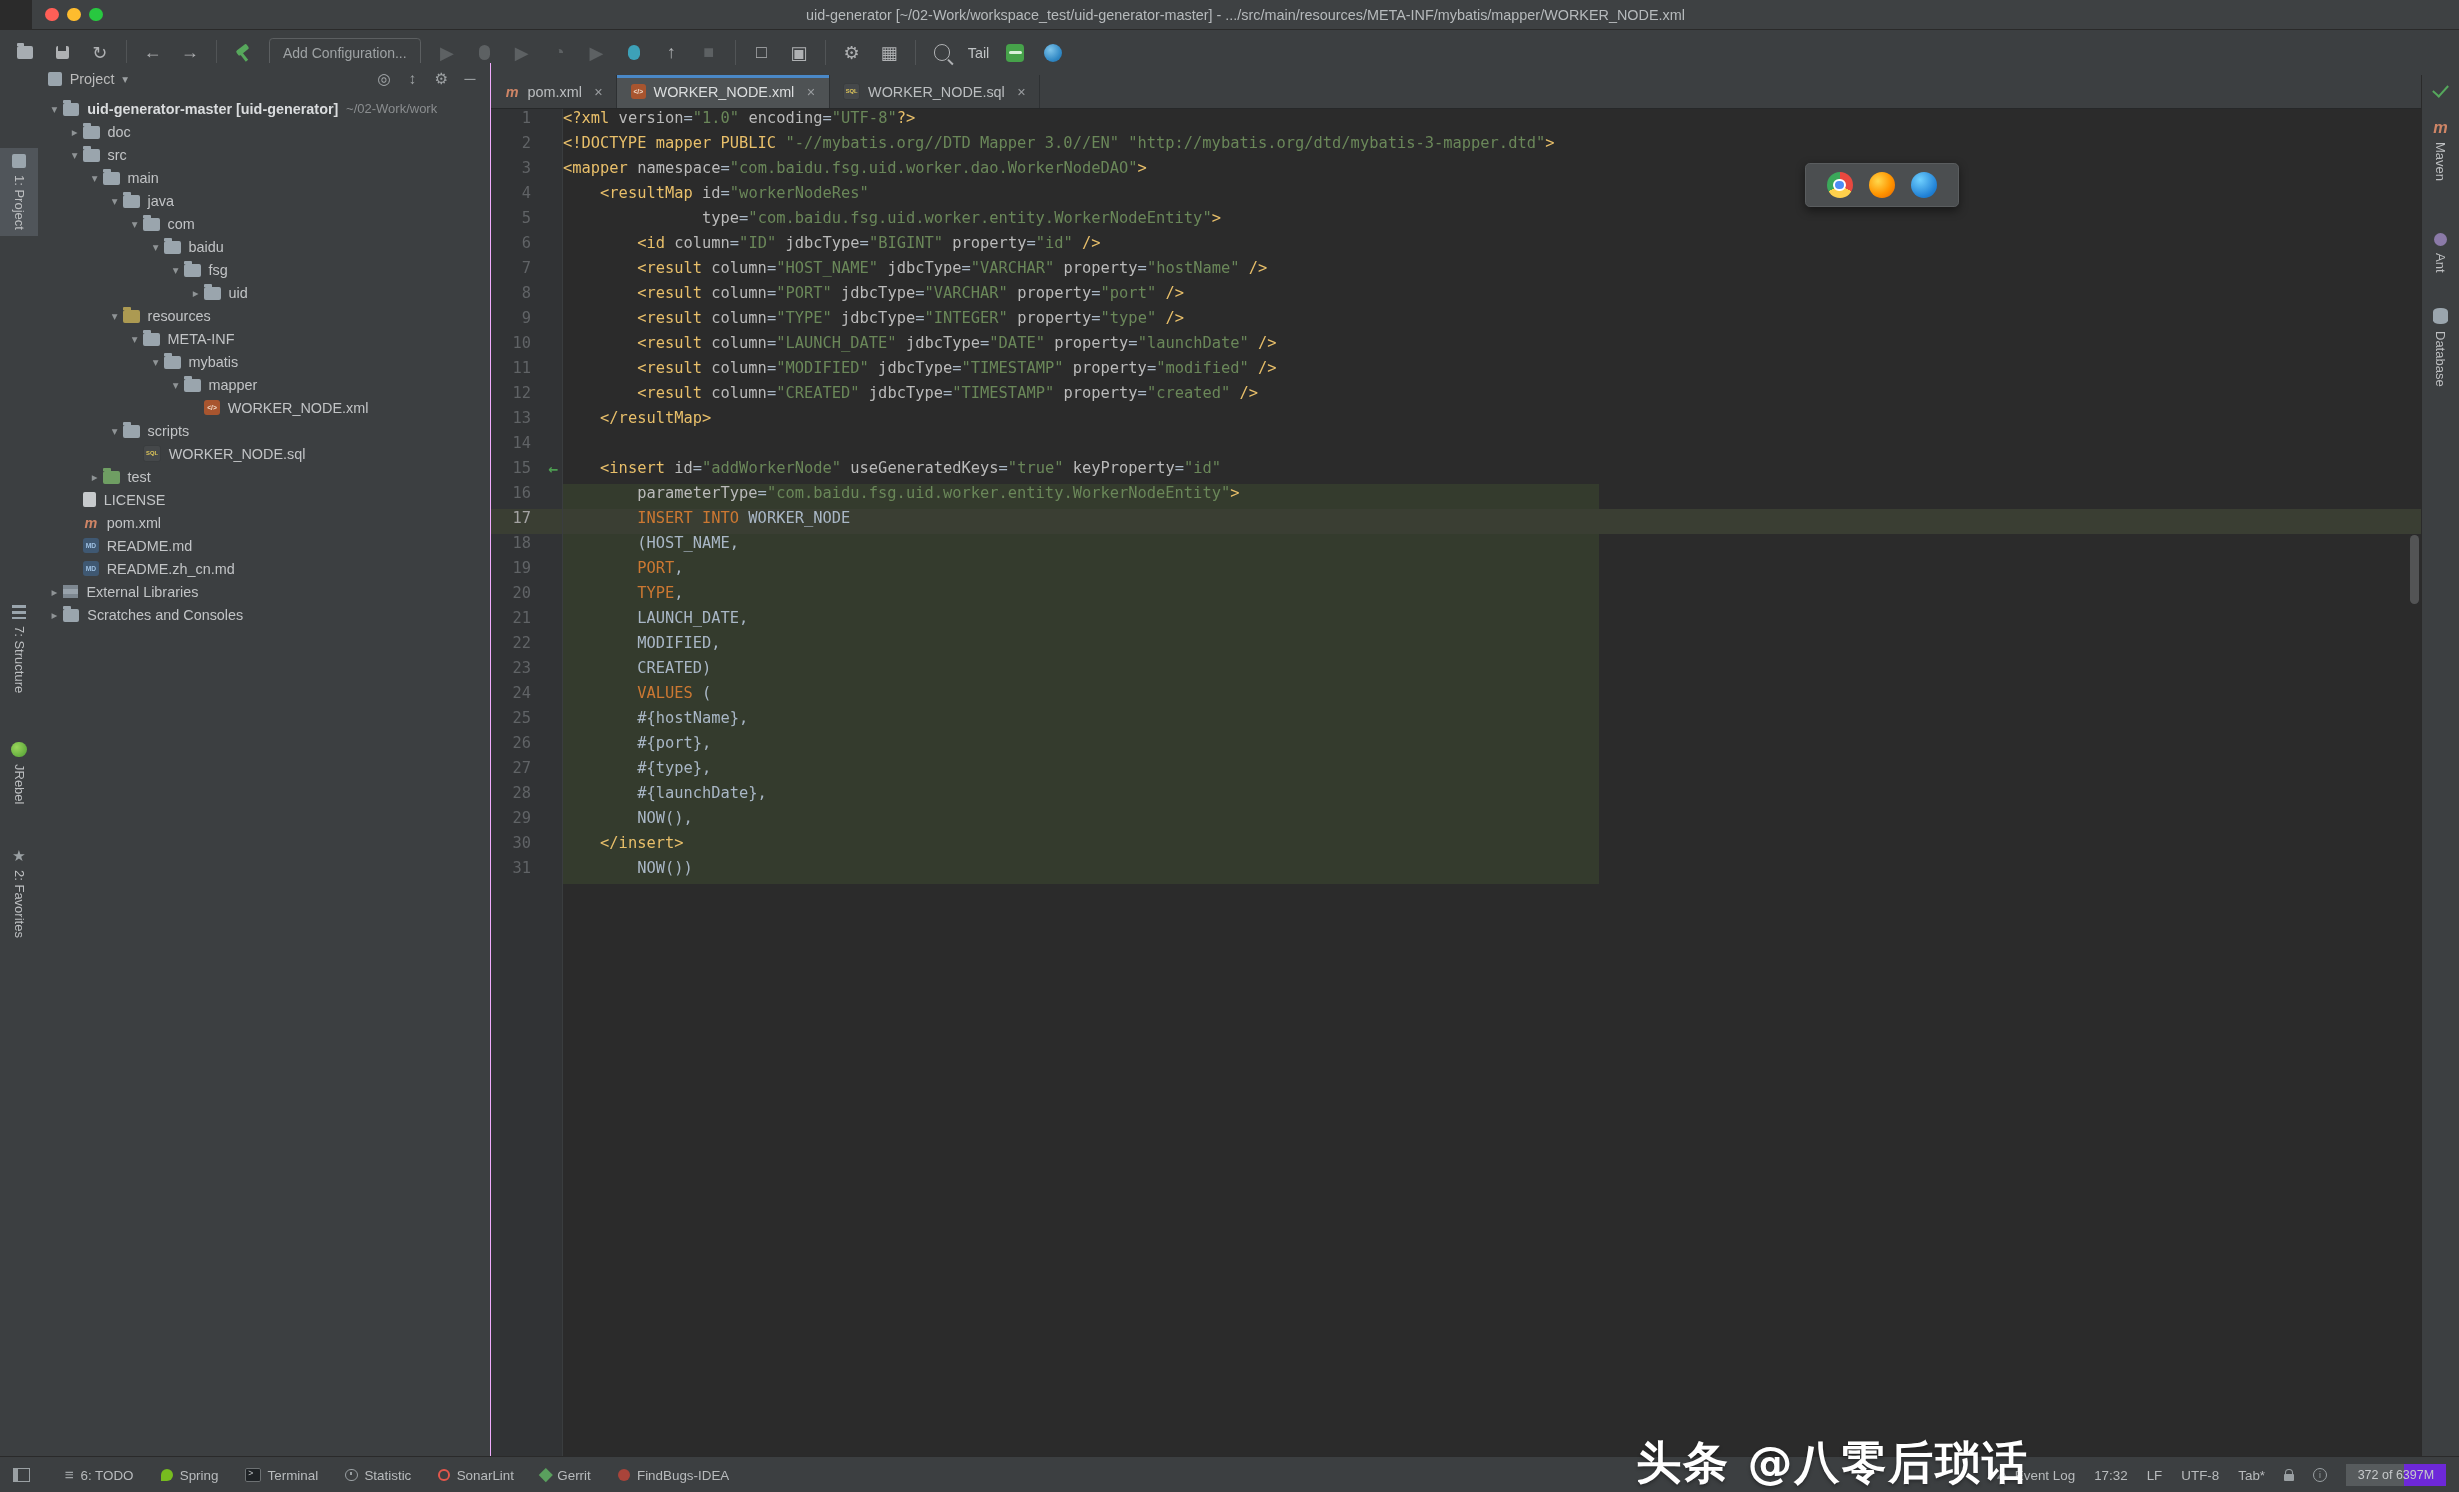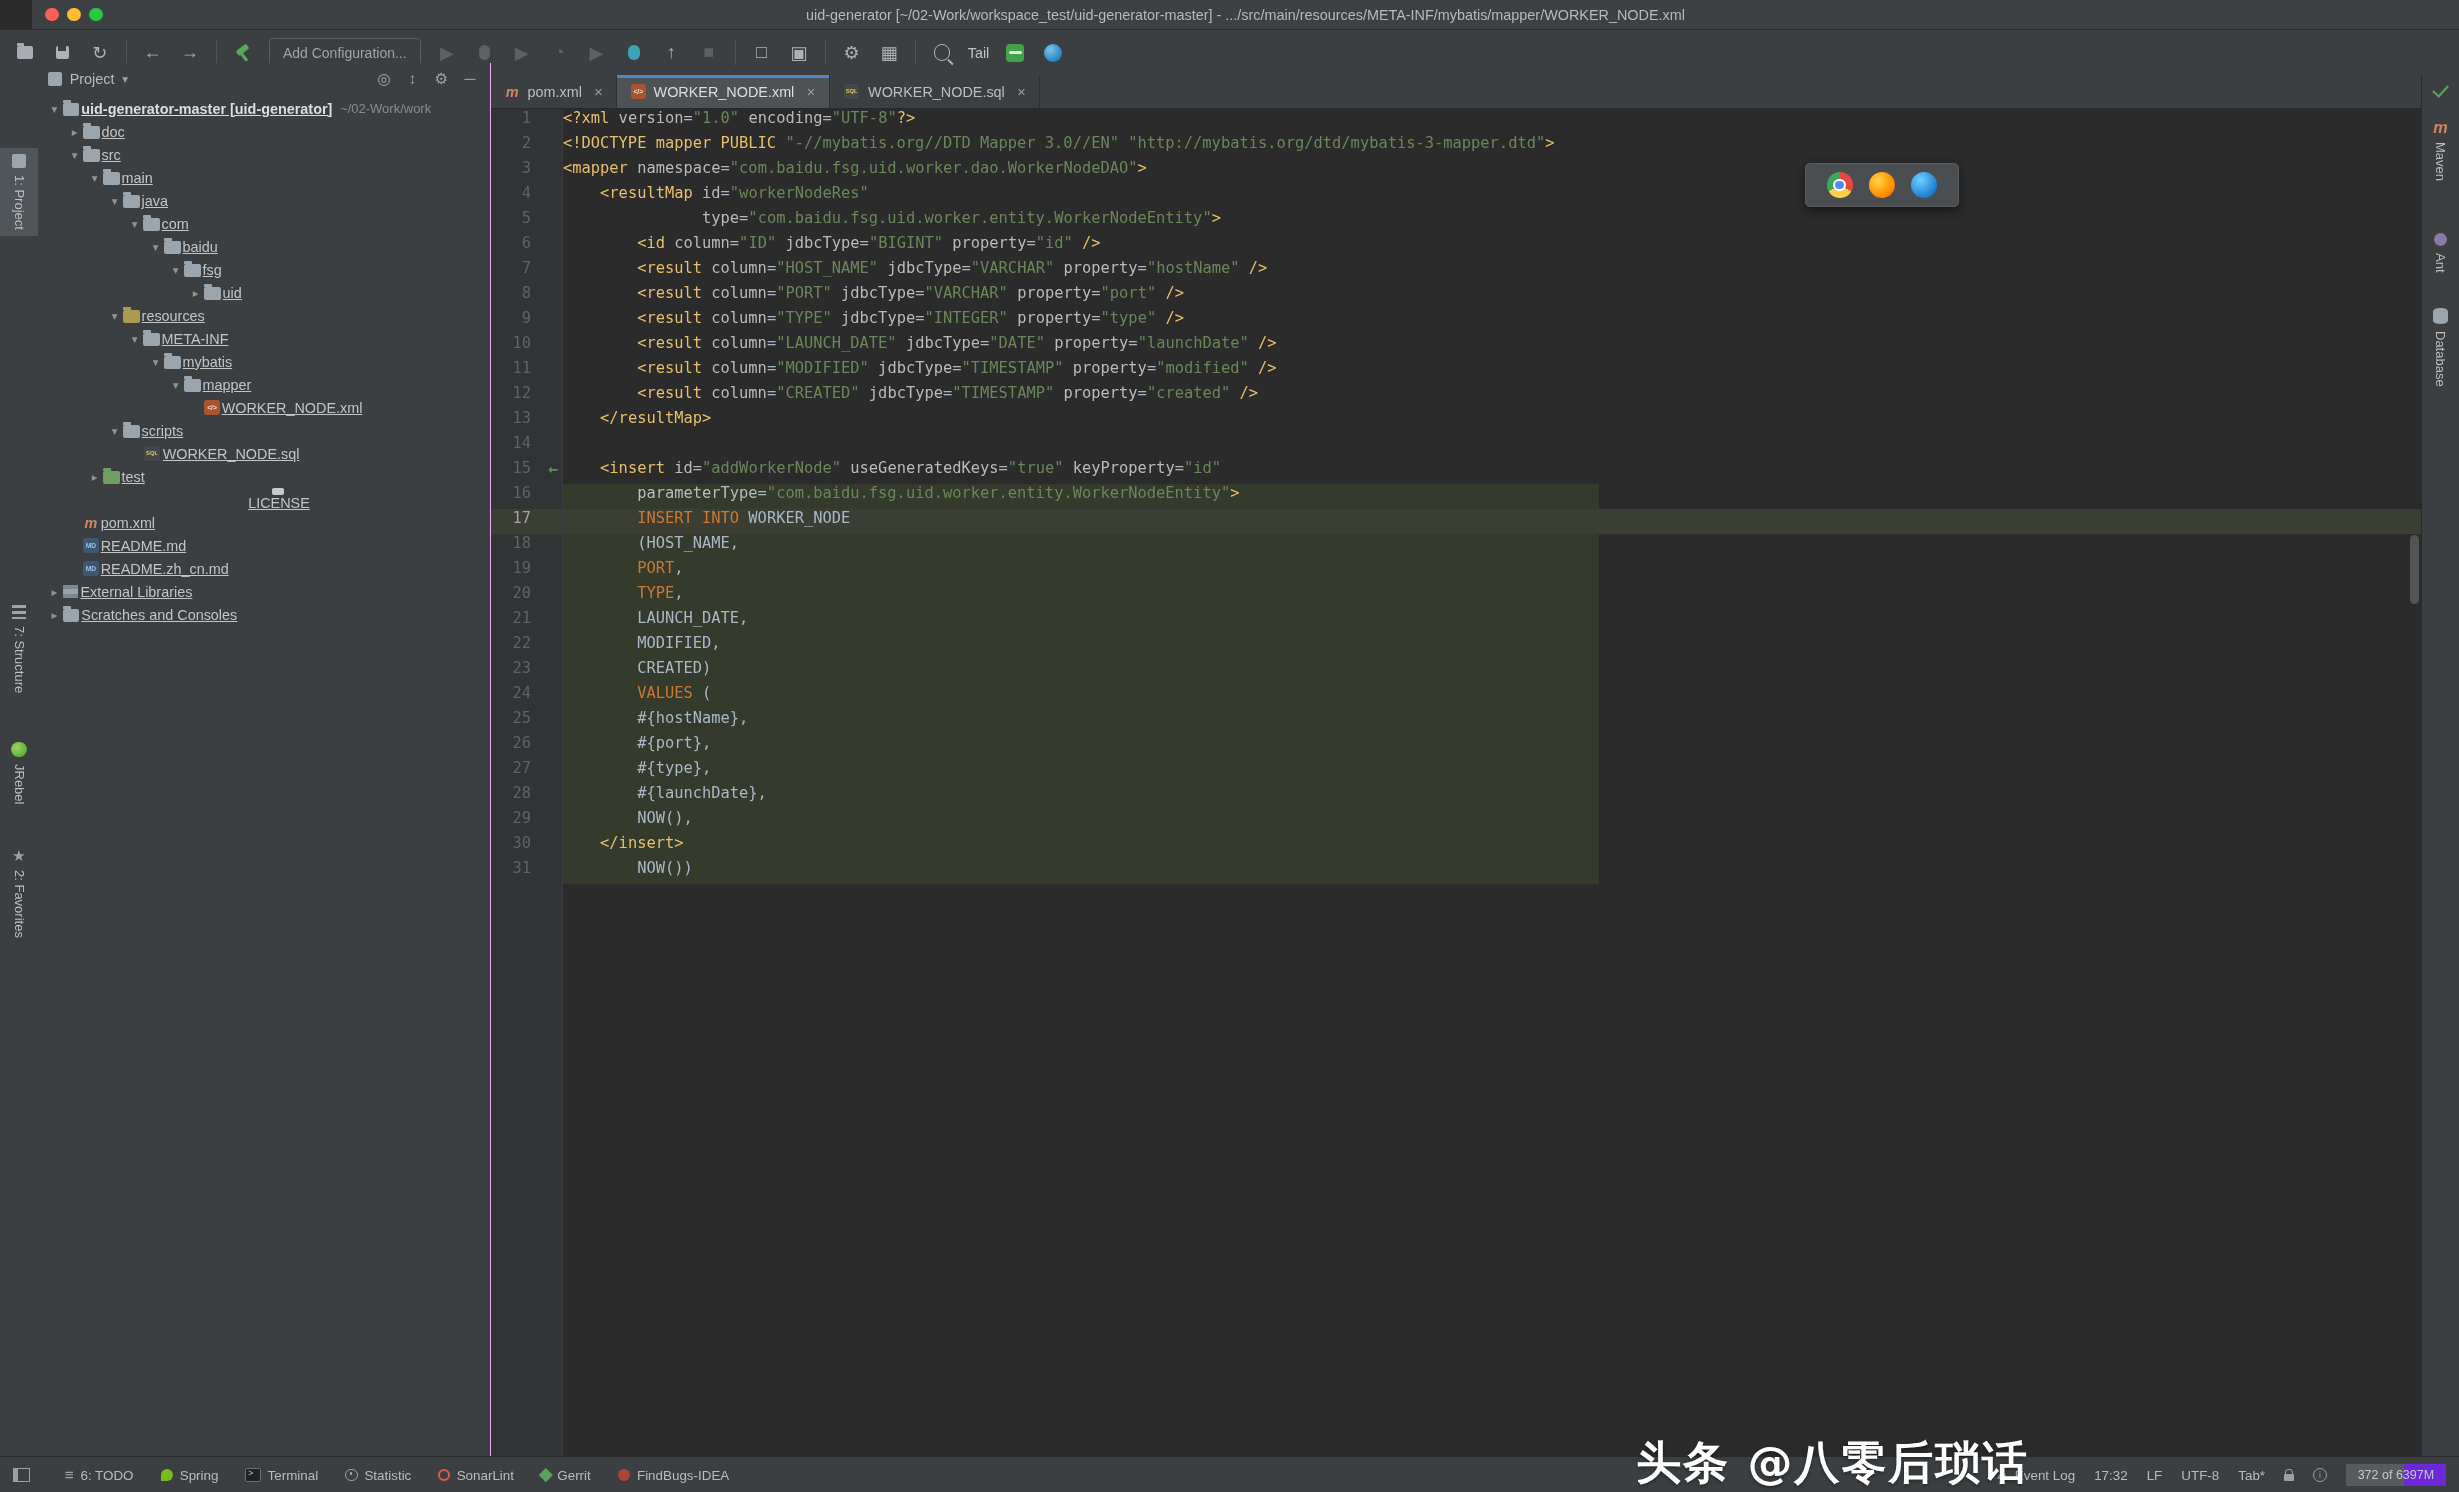--- a/index.html
+++ b/index.html
@@ -71,21 +71,21 @@
   
   .ppanel{position:absolute;left:38px;top:63px;width:452px;bottom:37px;background:#3c3f41;
           border-right:1px solid #f0abfc;overflow:hidden;}
   .phead{height:32px;display:flex;align-items:center;padding:0 9.6px;gap:7.7px;font-size:14.4px;}
   .phead .grow{flex:1;}
   .phicon{color:#9da1a3;font-size:15.4px;width:21px;text-align:center;flex:none;}
   .chev{color:#9da1a3;font-size:11.5px;}
   .ptree{position:absolute;top:34px;left:0;right:0;bottom:0;overflow:hidden;}
   .trow{height:23px;display:flex;align-items:center;font-size:14.4px;color:#c2c4c6;white-space:nowrap;}
   .trow .arrow{width:17.3px;text-align:center;color:#8f9496;font-size:11.5px;flex:none;}
-  .trow .tlabel{margin-left:2px;text-decoration:underline;}
+  .trow .tlabel{margin-left:8px;}
   .trow .tlabel.b{font-weight:bold;color:#dadcde;}
   .trow .extra{margin-left:7.7px;color:#8a8d8f;font-size:13px;}
   .folder-ic{width:16.3px;height:12.5px;color:#9aa5ad;background:currentColor;border-radius:1.9px;
              position:relative;flex:none;margin-top:1.9px;}
   .folder-ic::before{content:"";position:absolute;top:-2.9px;left:0;width:7.7px;height:2.9px;
                      background:currentColor;border-radius:1px 1px 0 0;}
   .f-res{color:#ac9a52;}
   .f-test{color:#6f9e63;}
   .fic{width:15.4px;height:15.4px;border-radius:2.9px;display:inline-flex;align-items:center;
        justify-content:center;flex:none;position:relative;}
@@ -345,21 +345,21 @@
         <div class="trow" style="padding-left: 88px;">
           <span class="arrow"></span>
           <span class="fic fic-sql"></span>
           <span class="tlabel">WORKER_NODE.sql</span>
         </div>
         <div class="trow" style="padding-left: 48px;">
           <span class="arrow">▸</span>
           <span class="folder-ic f-test"></span>
           <span class="tlabel">test</span>
         </div>
-        <div class="trow" style="padding-left: 28px; flex-direction: column;">
+        <div class="trow" style="padding-left: 28px;">
           <span class="arrow"></span>
           <span class="fic-txt"></span>
           <span class="tlabel">LICENSE</span>
         </div>
         <div class="trow" style="padding-left: 28px;">
           <span class="arrow"></span>
           <span class="fic fic-mvn"></span>
           <span class="tlabel">pom.xml</span>
         </div>
         <div class="trow" style="padding-left: 28px;">

